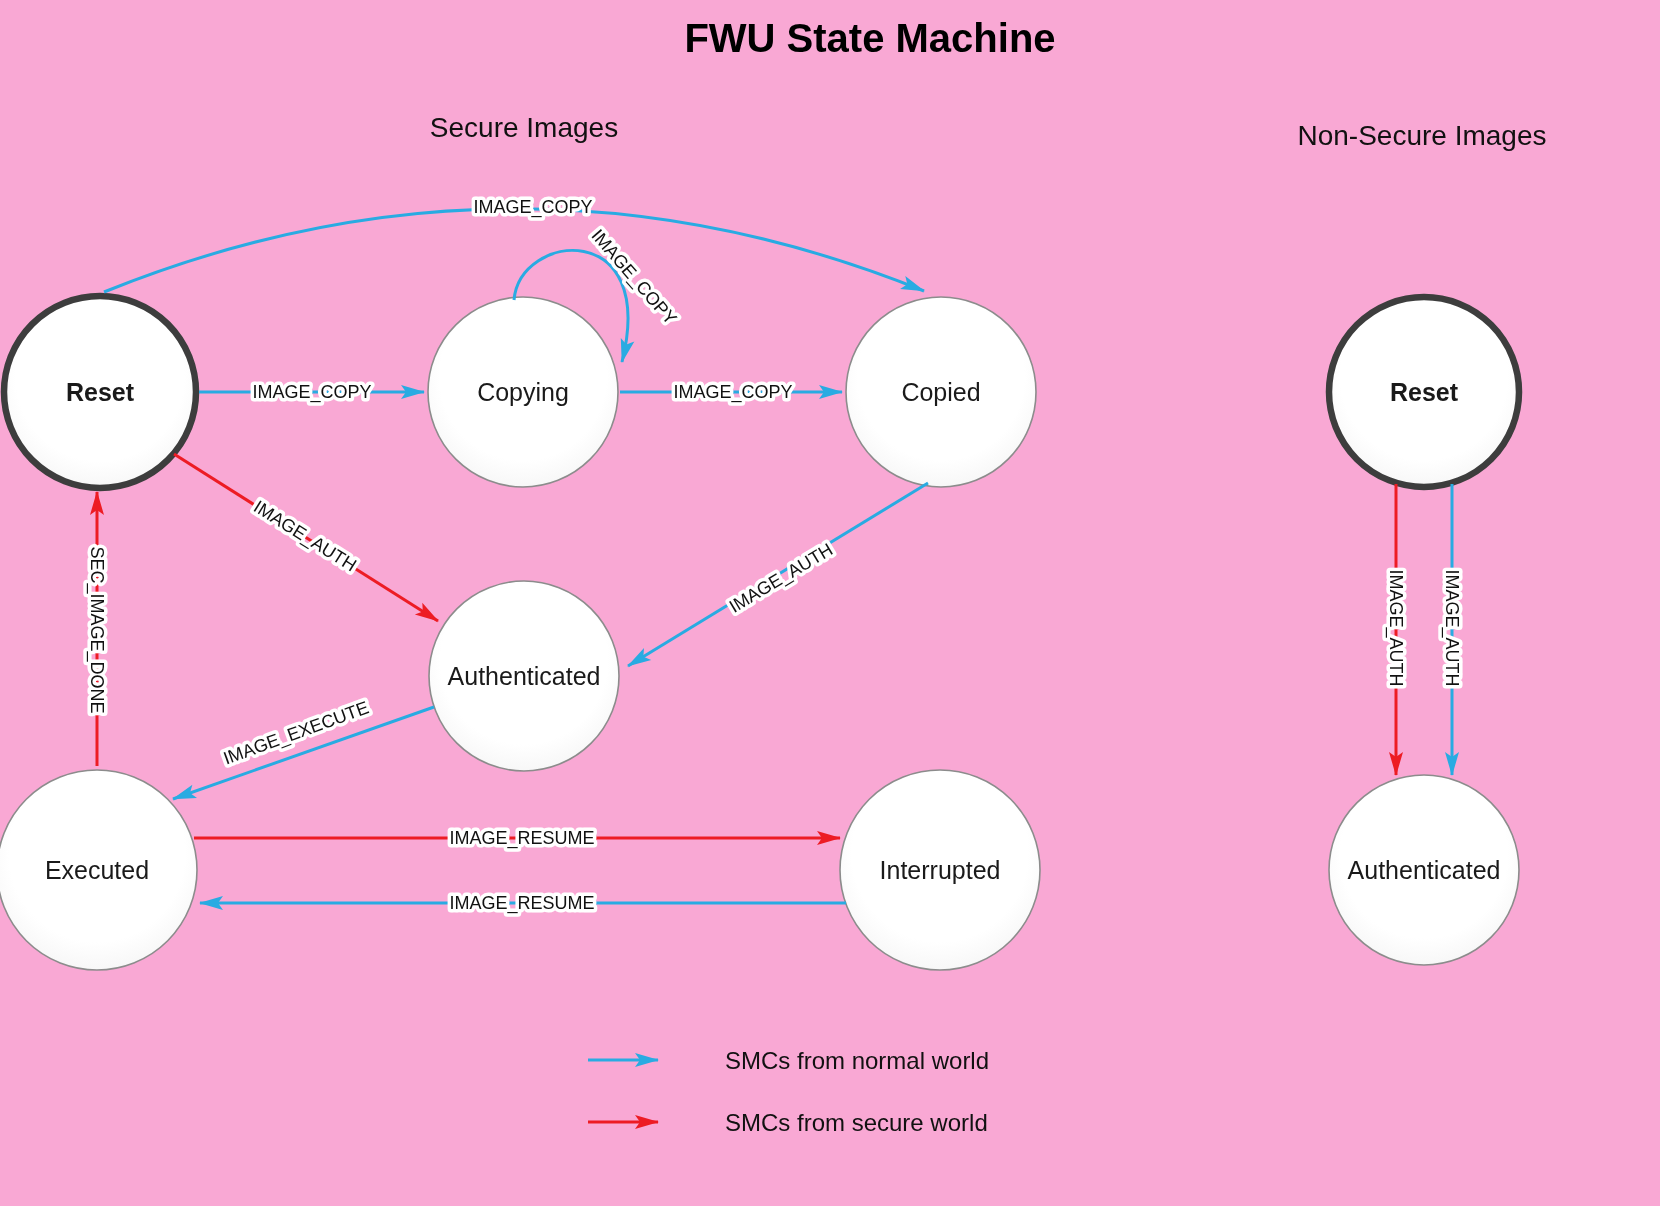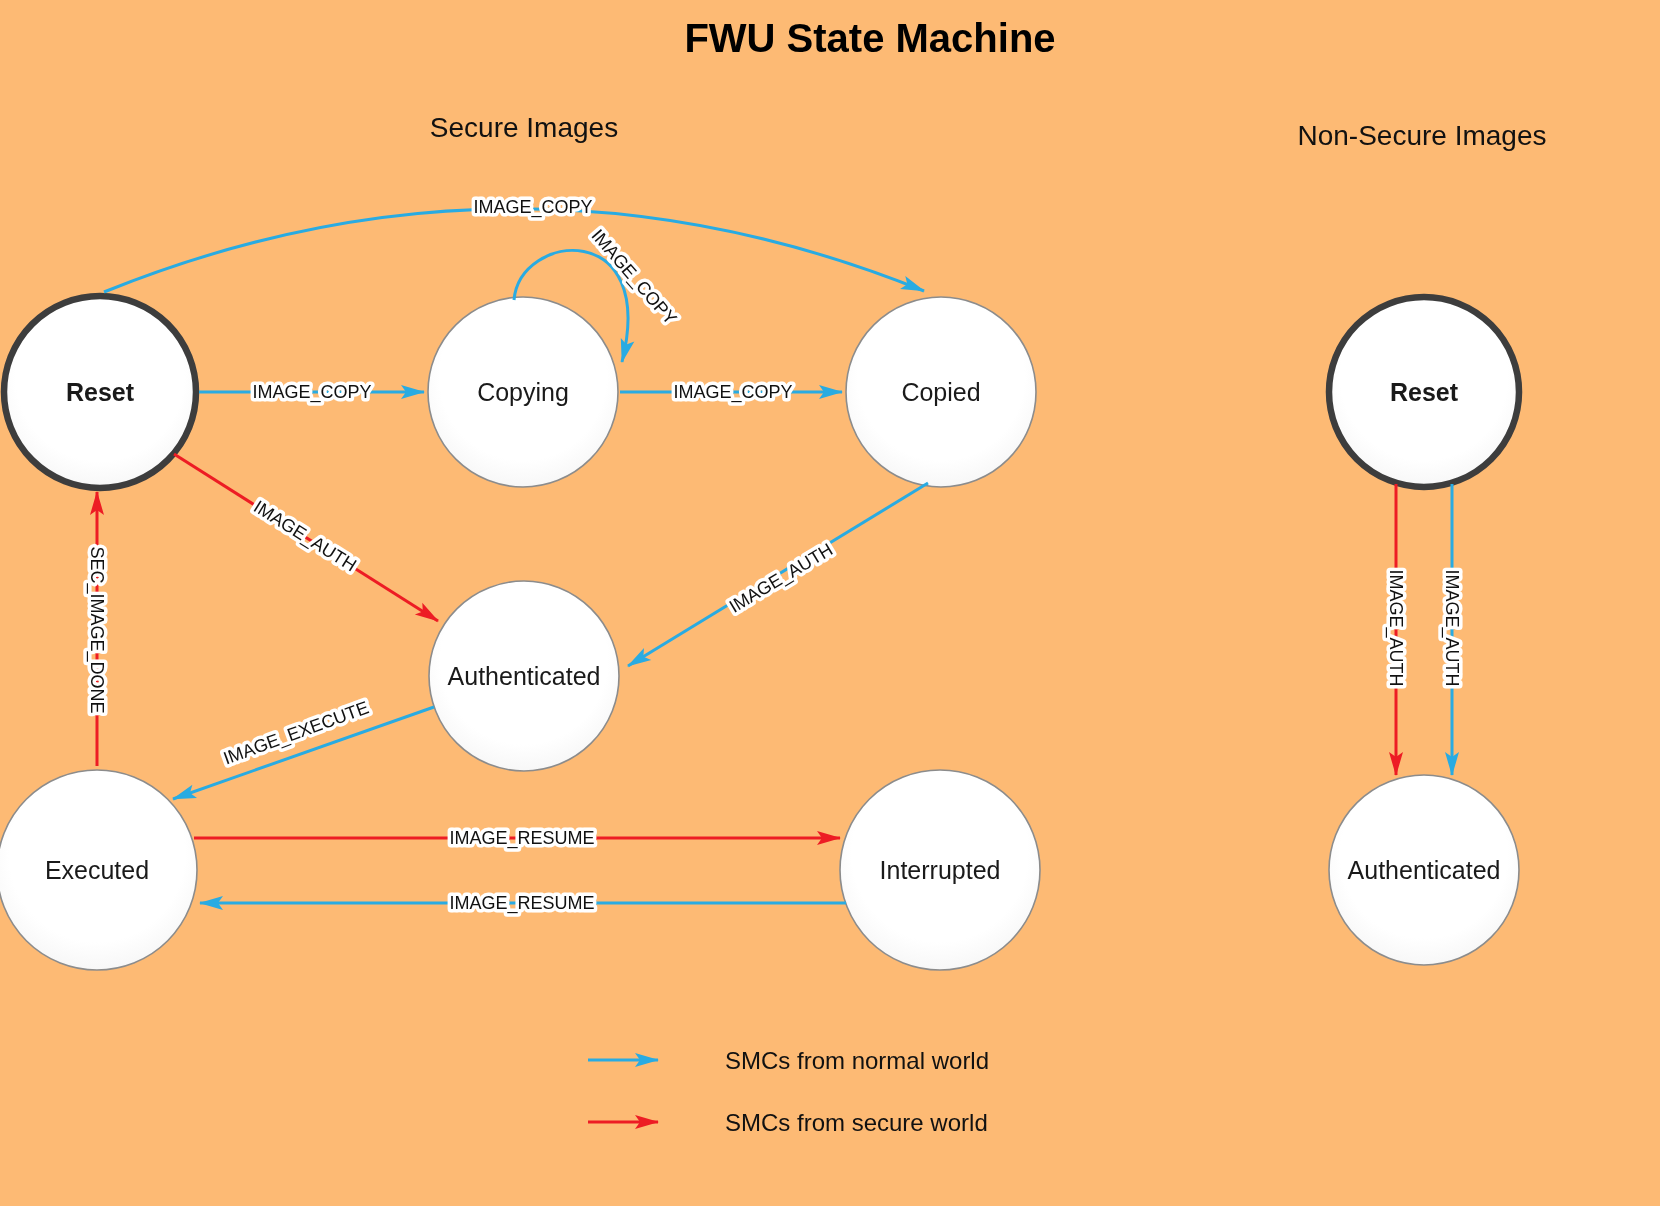--- a/index.html
+++ b/index.html
@@ -8,21 +8,21 @@
     background: #ffffff;
   }
   :root {
     --normal-color: #29ABE2;
     --secure-color: #ED1C24;
   }
   .stage {
     position: relative;
     width: 1660px;
     height: 1206px;
-    background: #fdba74;
+    background: #f9a8d4;
     overflow: hidden;
   }
   svg {
     font-family: "Liberation Sans", sans-serif;
     display: block;
   }
   .title {
     font-size: 40px;
     font-weight: 600;
     fill: #000000;

